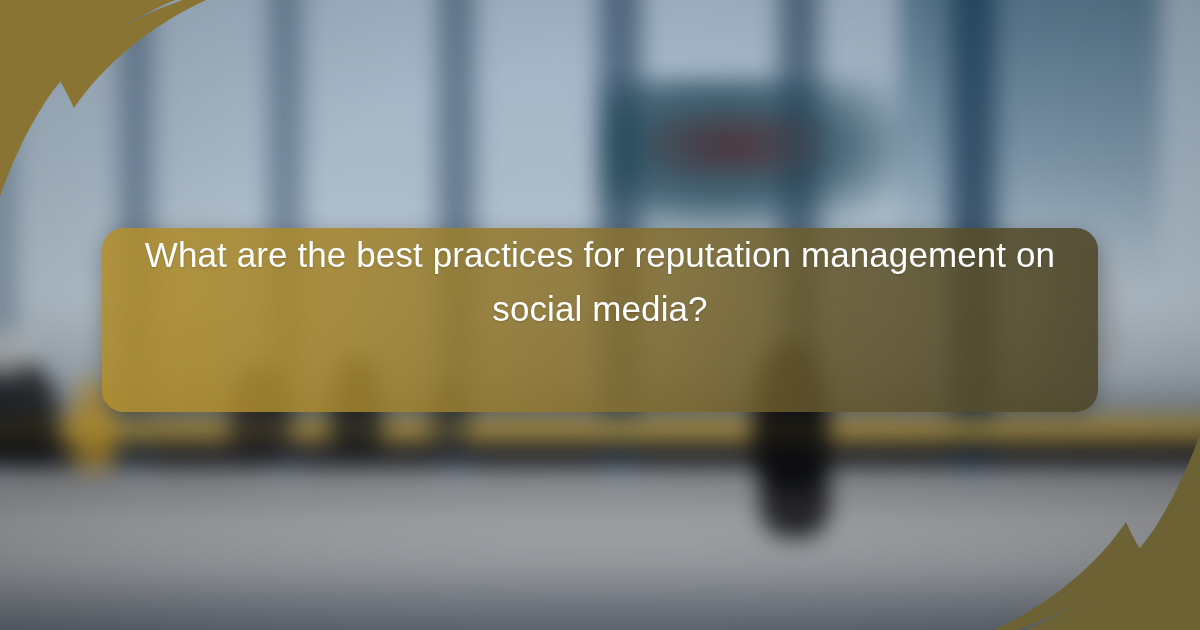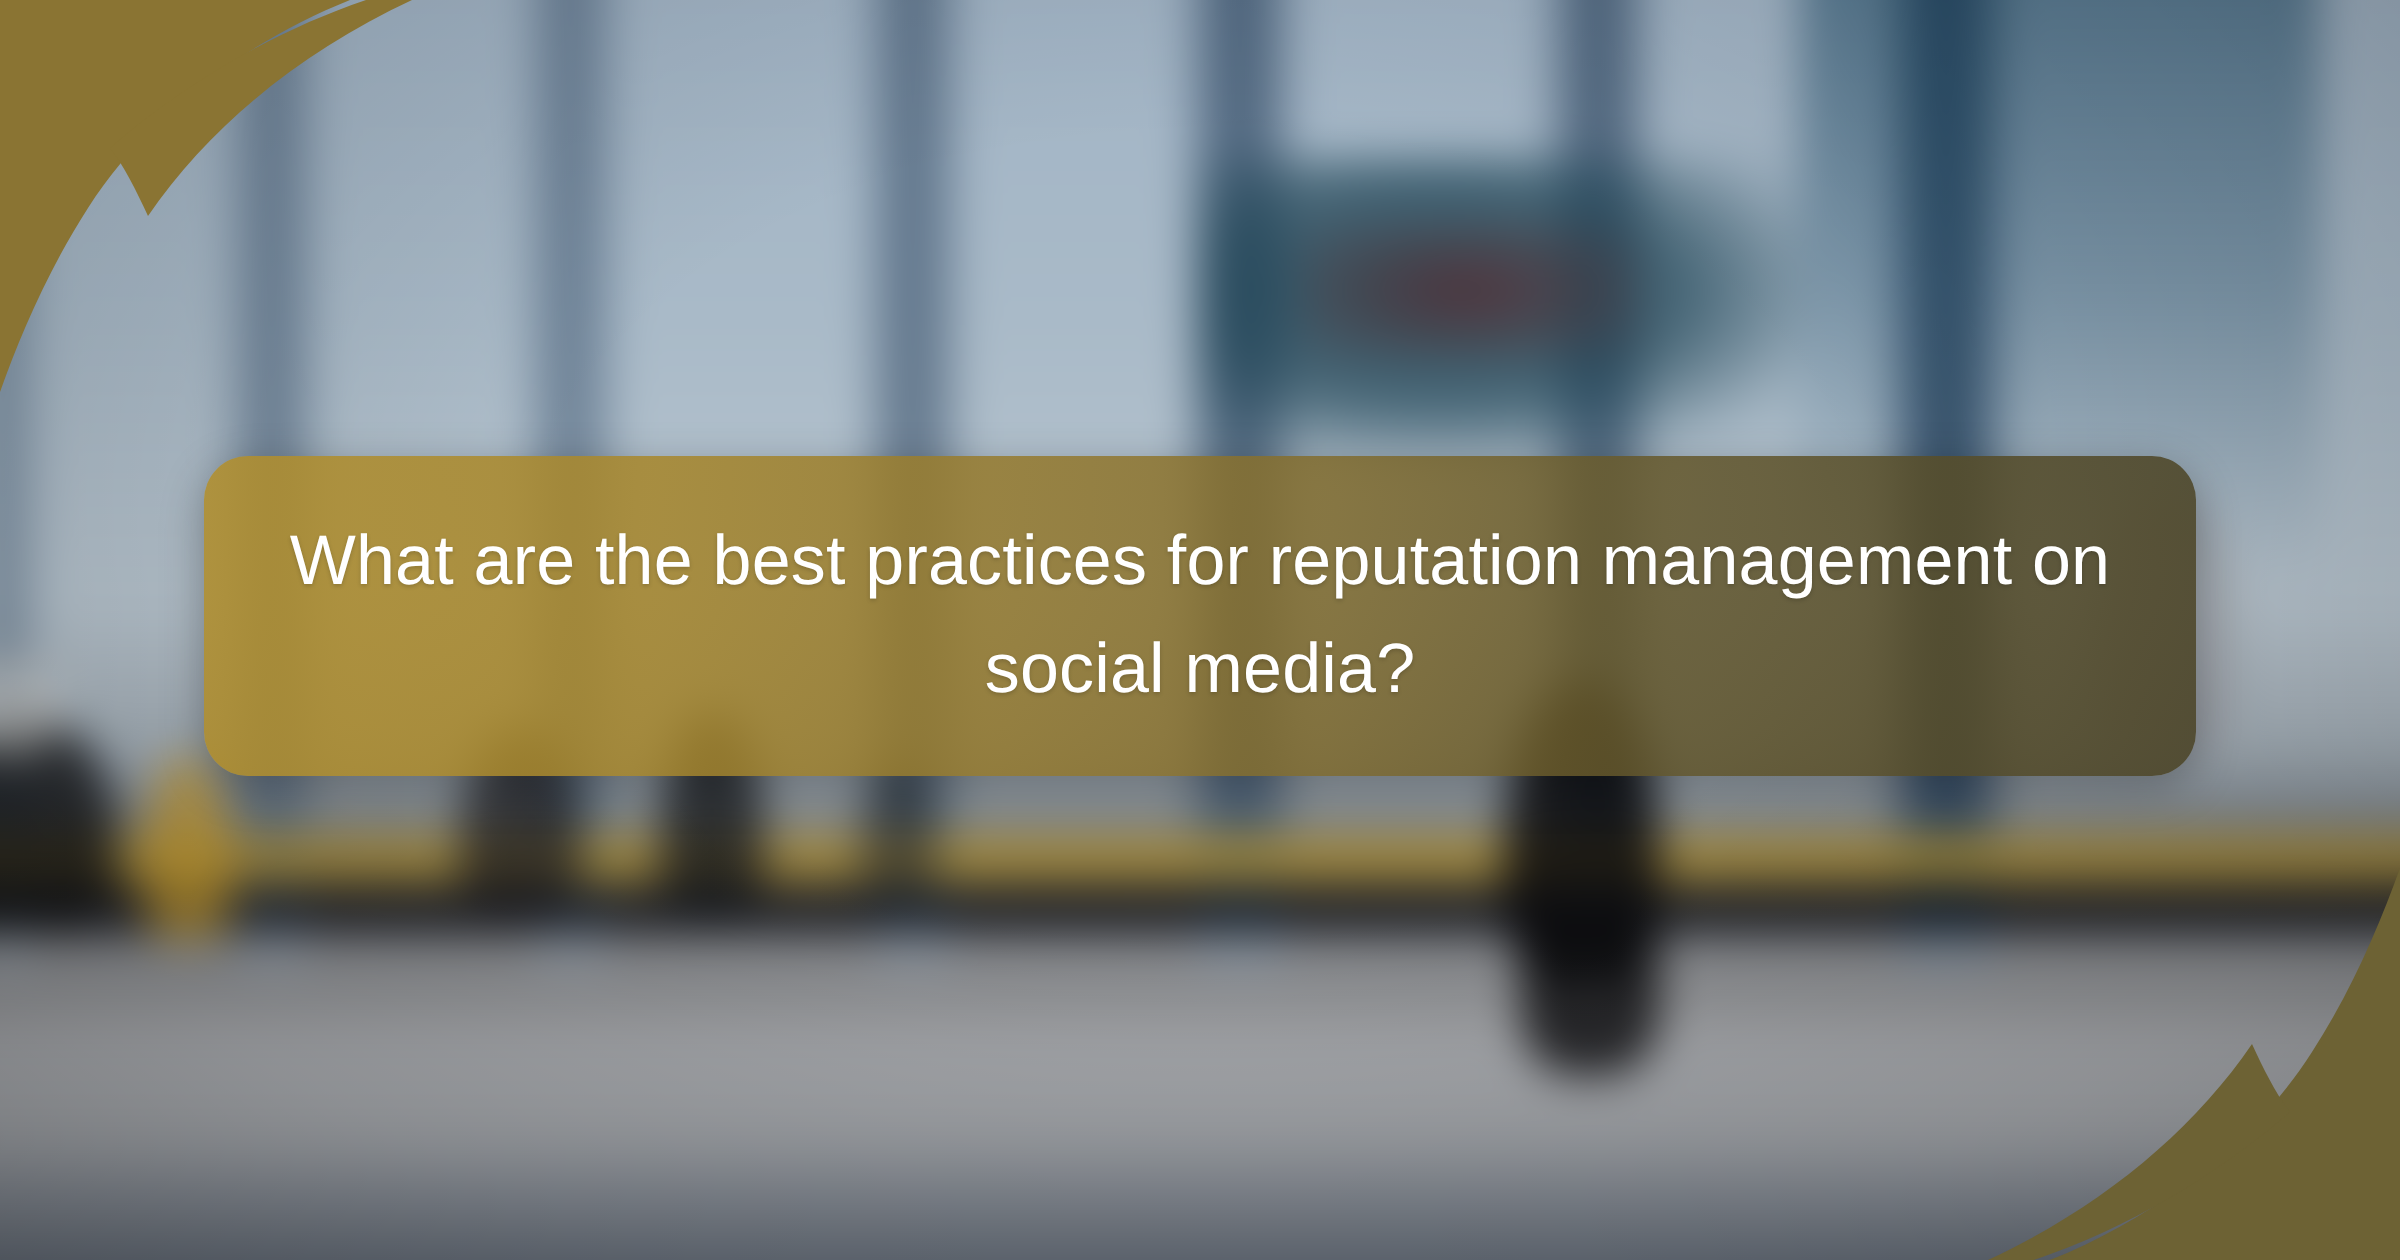--- a/index.html
+++ b/index.html
@@ -149,31 +149,30 @@
   .ornament { position: absolute; pointer-events: none; }
   .ornament-tl { left: 0; top: 0; }
   .ornament-br { right: 0; bottom: 0; }
 
   
   .card {
     position: absolute;
     left: 102px;
     top: 228px;
     width: 996px;
-    height: 160px;
+    height: 184px;
     border-radius: 22px;
     background: linear-gradient(100deg,
         rgba(176,142,45,0.88) 0%,
         rgba(166,134,44,0.87) 22%,
         rgba(136,112,44,0.85) 50%,
         rgba(96,84,42,0.86) 74%,
         rgba(74,67,38,0.88) 100%);
     box-shadow: 0 6px 22px rgba(0,0,0,0.28);
     display: flex;
-    align-items: center;
     justify-content: center;
     padding: 0 40px;
   }
 
   .card-title {
     width: 100%;
     text-align: center;
     color: #ffffff;
     font-size: 35px;
     font-weight: 400;

